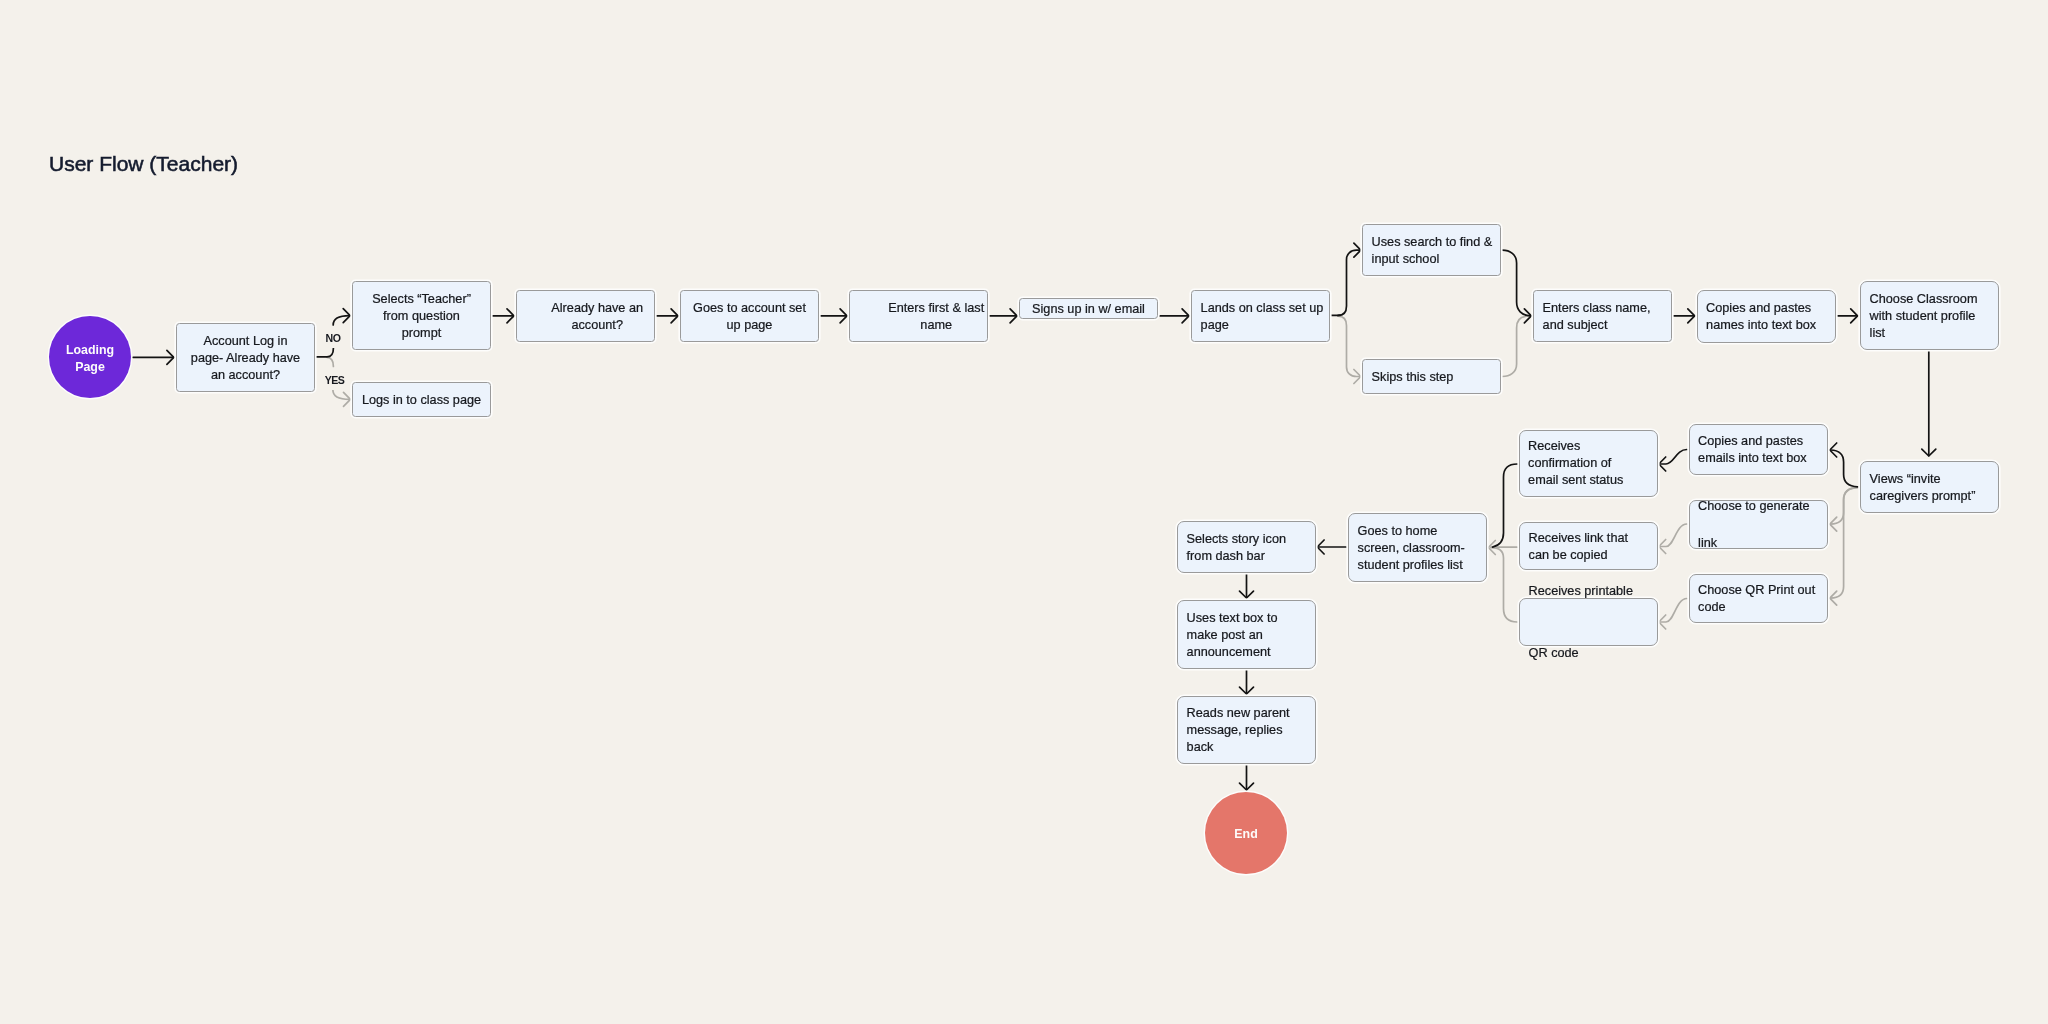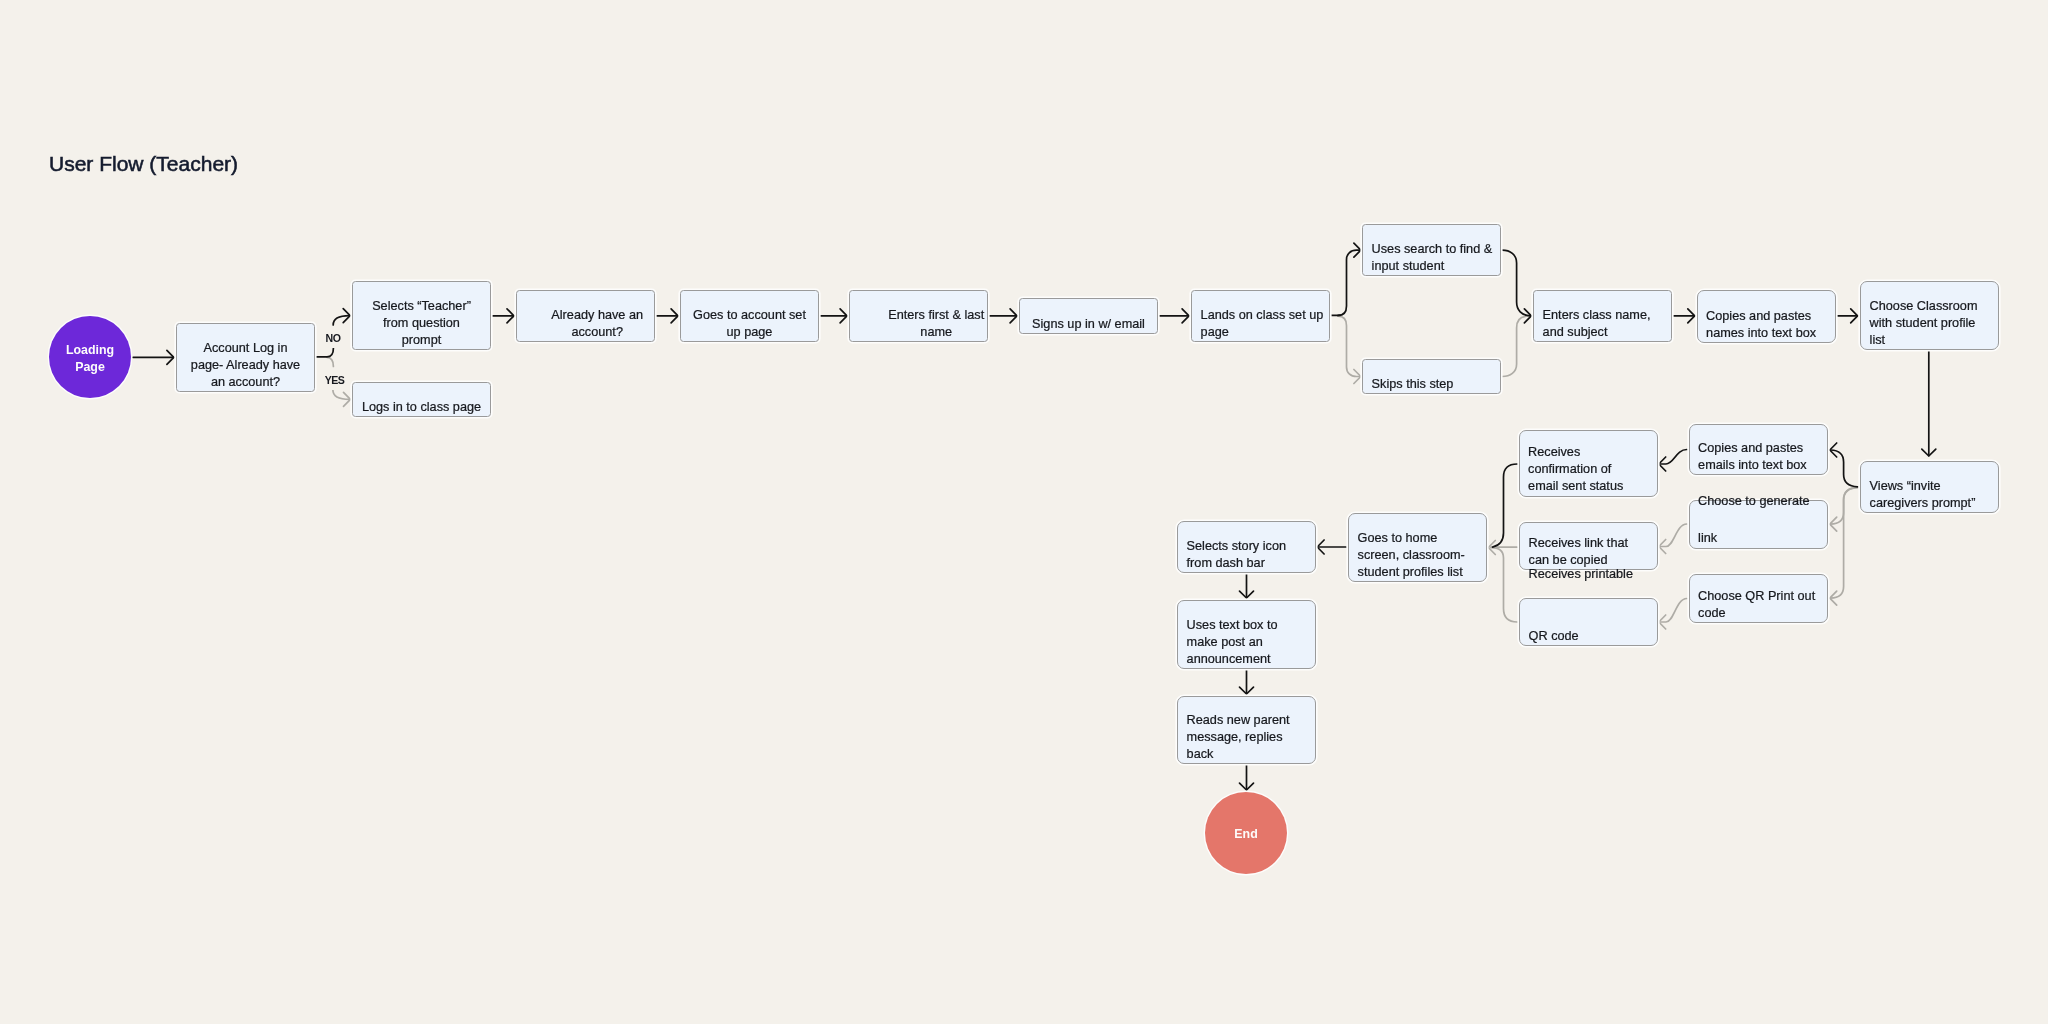--- a/index.html
+++ b/index.html
@@ -20,21 +20,21 @@
   }
   .node{
     position:absolute;box-sizing:border-box;
     background:#ecf3fc;
     border:1px solid #9a9a9a;
     border-radius:3.5px;
     color:#16181d;
     font-size:12.7px;
     line-height:17.1px;
     -webkit-text-stroke:0.22px #16181d;
-    display:flex;flex-direction:column;justify-content:flex-end;
+    display:flex;flex-direction:column;justify-content:center;
     padding:1.5px 8.6px 0 8.6px;
     box-shadow:0 0 0 1.6px #fdfdfc;
   }
   .node.r7{border-radius:7px;}
   .node.ctr{align-items:center;text-align:center;}
   .node.lft{align-items:flex-start;text-align:left;}
   .node span{white-space:nowrap;}
   .term{
     position:absolute;box-sizing:border-box;border-radius:50%;
     display:flex;flex-direction:column;align-items:center;justify-content:center;
@@ -143,30 +143,30 @@
         <span>account?</span>
       </div>
       <div class="node ctr" style="left: 680px; top: 290px; width: 139px; height: 52px;">
         <span>Goes to account set</span>
         <span>up page</span>
       </div>
       <div class="node ctr" style="left: 849px; top: 290px; width: 139px; height: 52px; padding-left: 44px;">
         <span>Enters first &amp; last</span>
         <span>name</span>
       </div>
-      <div class="node ctr" style="left: 1019px; top: 298px; width: 139px; height: 36px;">
+      <div class="node ctr" style="left: 1019px; top: 298px; width: 139px; height: 21px;">
         <span>Signs up in w/ email</span>
       </div>
       <div class="node lft" style="left: 1191px; top: 290px; width: 139px; height: 52px;">
         <span>Lands on class set up</span>
         <span>page</span>
       </div>
       <div class="node lft" style="left: 1362px; top: 224px; width: 139px; height: 52px;">
         <span>Uses search to find &amp;</span>
-        <span>input student</span>
+        <span>input school</span>
       </div>
       <div class="node lft" style="left: 1362px; top: 359px; width: 139px; height: 35px;">
         <span>Skips this step</span>
       </div>
       <div class="node lft" style="left: 1533px; top: 290px; width: 139px; height: 52px;">
         <span>Enters class name,</span>
         <span>and subject</span>
       </div>
       <div class="node lft r7" style="left: 1696.5px; top: 290px; width: 139px; height: 53px;">
         <span>Copies and pastes</span>

